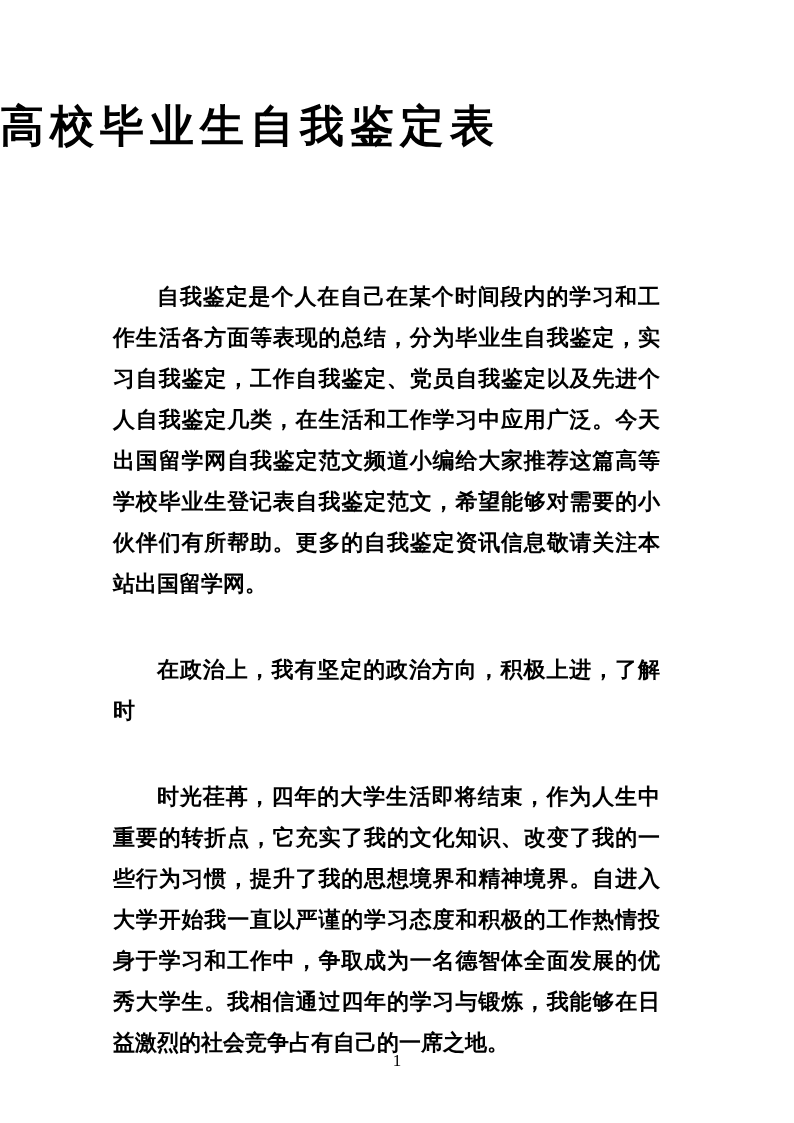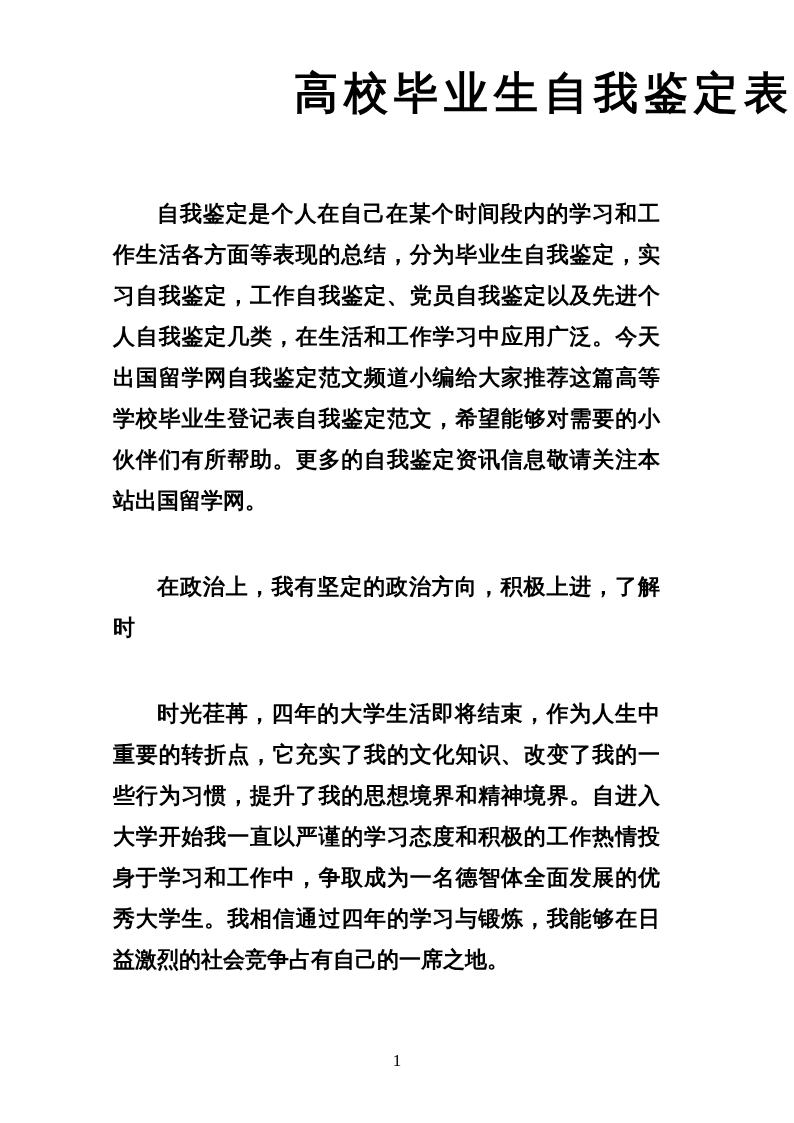--- a/index.html
+++ b/index.html
@@ -11,25 +11,25 @@
     position: relative;
     width: 794px;
     height: 1123px;
     margin: 0 auto;
     background: #ffffff;
     color: #000000;
     overflow: hidden;
   }
   .doc-title {
     margin: 0;
-    padding-top: 60px;
+    padding-top: 90px;
     height: 72px;
     line-height: 72px;
-    text-align: right;
-    font-family: Liberation Mono, monospace;
+    text-align: left;
+    font-family: Liberation Sans, sans-serif;
     font-weight: bold;
     font-size: 44px;
     letter-spacing: 6px;
     white-space: nowrap;
   }
   .doc-body {
     padding-left: 113px;
     padding-right: 134px;
   }
   .para {
@@ -37,21 +37,21 @@
     font-family: "Liberation Sans", sans-serif;
     font-weight: 700;
     font-size: 22px;
     line-height: 41px;
     text-align: justify;
     text-justify: inter-ideograph;
     text-indent: 2em;
     word-break: break-all;
   }
   .para.first {
-    margin-top: 61px;
+    margin-top: 114px;
   }
   .page-footer {
     position: absolute;
     left: 0;
     bottom: 52px;
     width: 100%;
     text-align: center;
     font-family: "Liberation Serif", serif;
     font-size: 17px;
     line-height: 20px;

